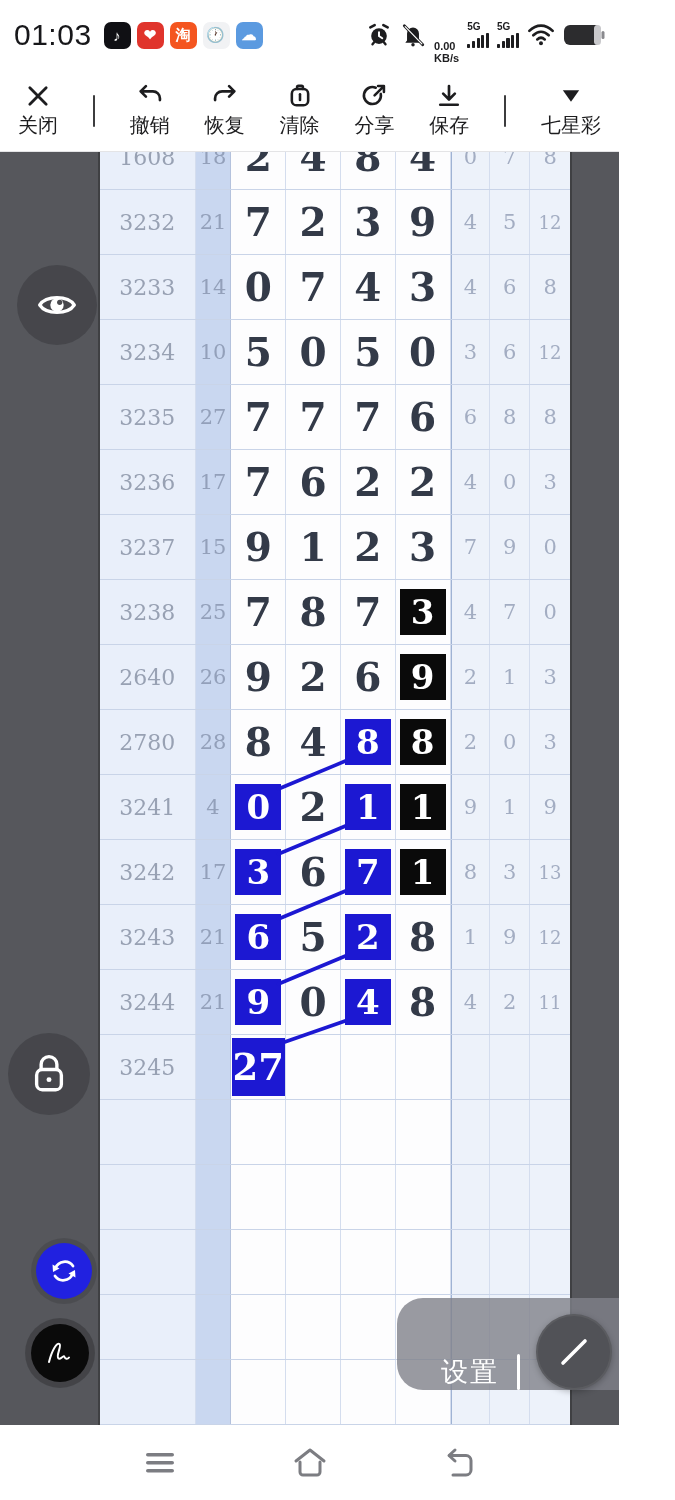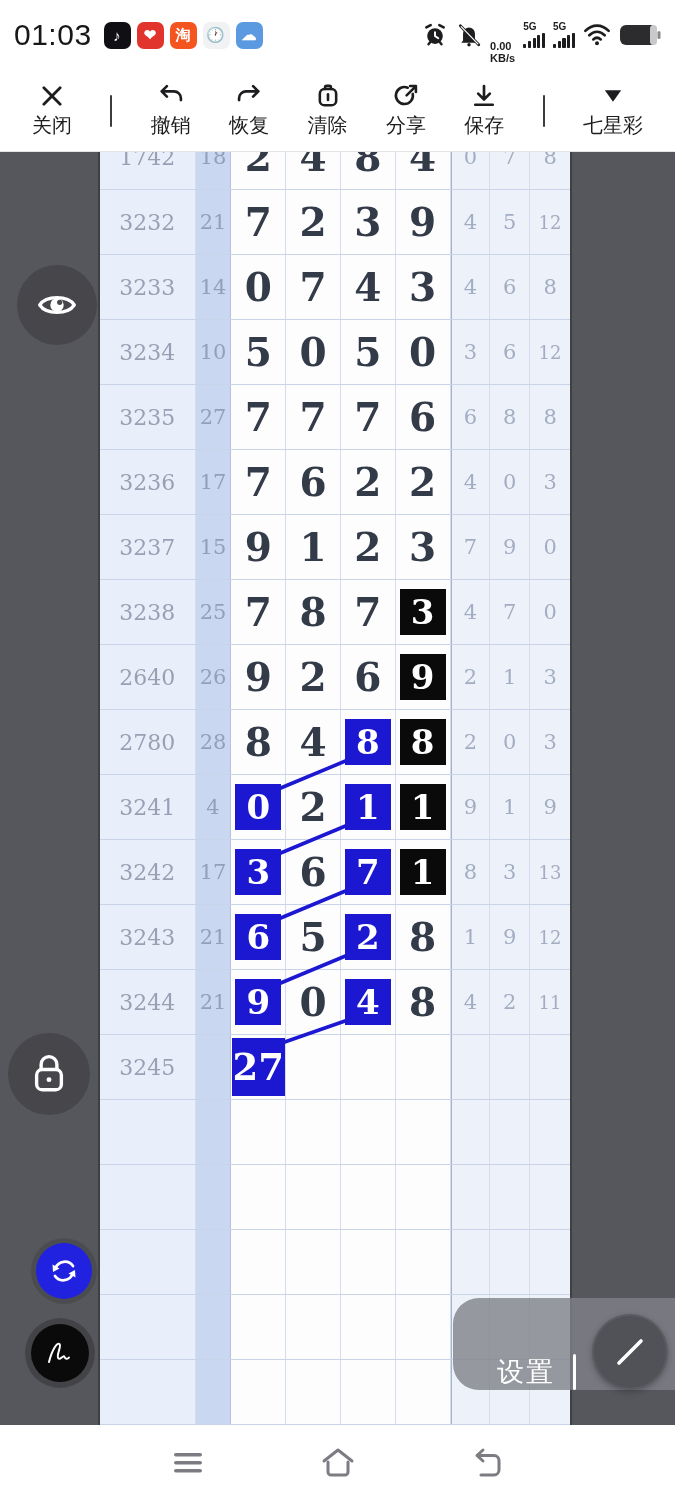--- a/index.html
+++ b/index.html
@@ -3,36 +3,36 @@
 <meta charset="utf-8">
 <style>
   * { box-sizing: border-box; }
   html,body { margin:0; padding:0; }
   body {
     width:675px; height:1500px; background:#ffffff;
     font-family:"Liberation Sans", sans-serif;
     -webkit-font-smoothing:antialiased;
     overflow:hidden;
   }
-  .screen { position:relative; width:675px; height:1500px; background:#fff; overflow:hidden; }
+  .screen { position:relative; width:619px; height:1500px; background:#fff; overflow:hidden; }
 
   
   .status-bar { height:70px; display:flex; align-items:center; padding:0 14px; background:#fff; }
   .time { font-size:30px; color:#17171a; font-weight:500; letter-spacing:0.5px; }
   .app-icons { display:flex; gap:6px; margin-left:12px; align-items:center; }
   .app-icon { width:27px; height:27px; border-radius:7px; display:flex; align-items:center; justify-content:center; color:#fff; font-size:15px; font-weight:700; overflow:hidden; }
   .right-cluster { margin-left:auto; display:flex; align-items:center; gap:8px; }
   .speed { font-size:11px; line-height:11.5px; font-weight:700; color:#1d1d1f;margin-top:35px; }
   .simsig { display:flex; flex-direction:column; align-items:flex-start; }
   .simsig .lbl { font-size:10px; font-weight:700; color:#1d1d1f; line-height:10px; margin-bottom:1px; }
   .bars { display:flex; align-items:flex-end; gap:1.5px; height:15px; }
   .bars i { display:block; width:3.2px; background:#1d1d1f; border-radius:0.8px; }
 
   
-  .toolbar { height:82px; display:flex; align-items:center; justify-content:space-between; padding:0 32px; background:#fff; border-bottom:1px solid #e4e4e6; }
+  .toolbar { height:82px; display:flex; align-items:center; justify-content:space-between; padding:0 18px; background:#fff; border-bottom:1px solid #e4e4e6; }
   .tb-btn { display:flex; flex-direction:column; align-items:center; gap:2px; color:#1d1d1f; cursor:pointer; }
   .tb-btn svg { width:28px; height:28px; }
   .tb-label { font-size:20px; color:#1d1d1f; white-space:nowrap; }
   .tb-div { width:2px; height:32px; background:#3c3c3e; border-radius:1px; }
 
   
   .main { position:relative; height:1273px; background:#56575c; display:flex; }
   .gutter-left { width:100px; }
   .gutter-right { flex:1; }
   .table-viewport { position:relative; width:470px; overflow:hidden; background:#fff;
@@ -195,21 +195,21 @@
         </svg>
       <span class="tb-label">七星彩</span>
     </div>
   </div>
 
   <div class="main">
     <div class="gutter-left"></div>
     <div class="table-viewport" id="viewport">
       <div class="chart-table" id="lottery-table">
           <div class="row">
-            <div class="cell period">1742</div>
+            <div class="cell period">1608</div>
             <div class="cell sum">18</div>
             <div class="cell digit">2</div>
             <div class="cell digit">4</div>
             <div class="cell digit">8</div>
             <div class="cell digit">4</div>
             <div class="cell stat first">0</div>
             <div class="cell stat">7</div>
             <div class="cell stat">8</div>
           </div>
           <div class="row">

